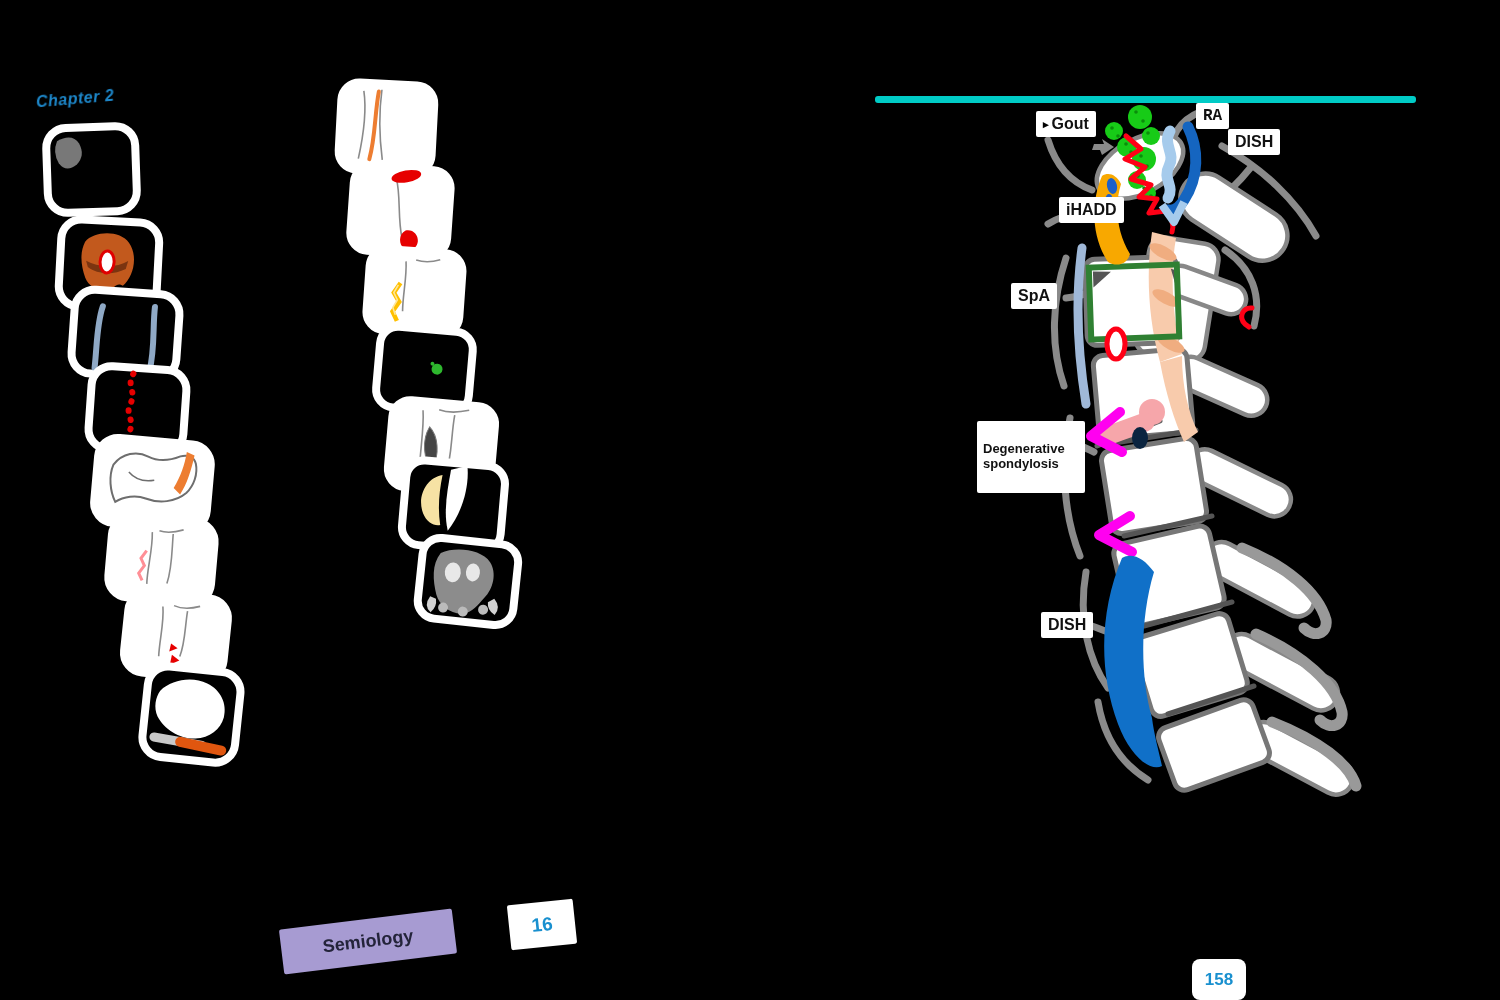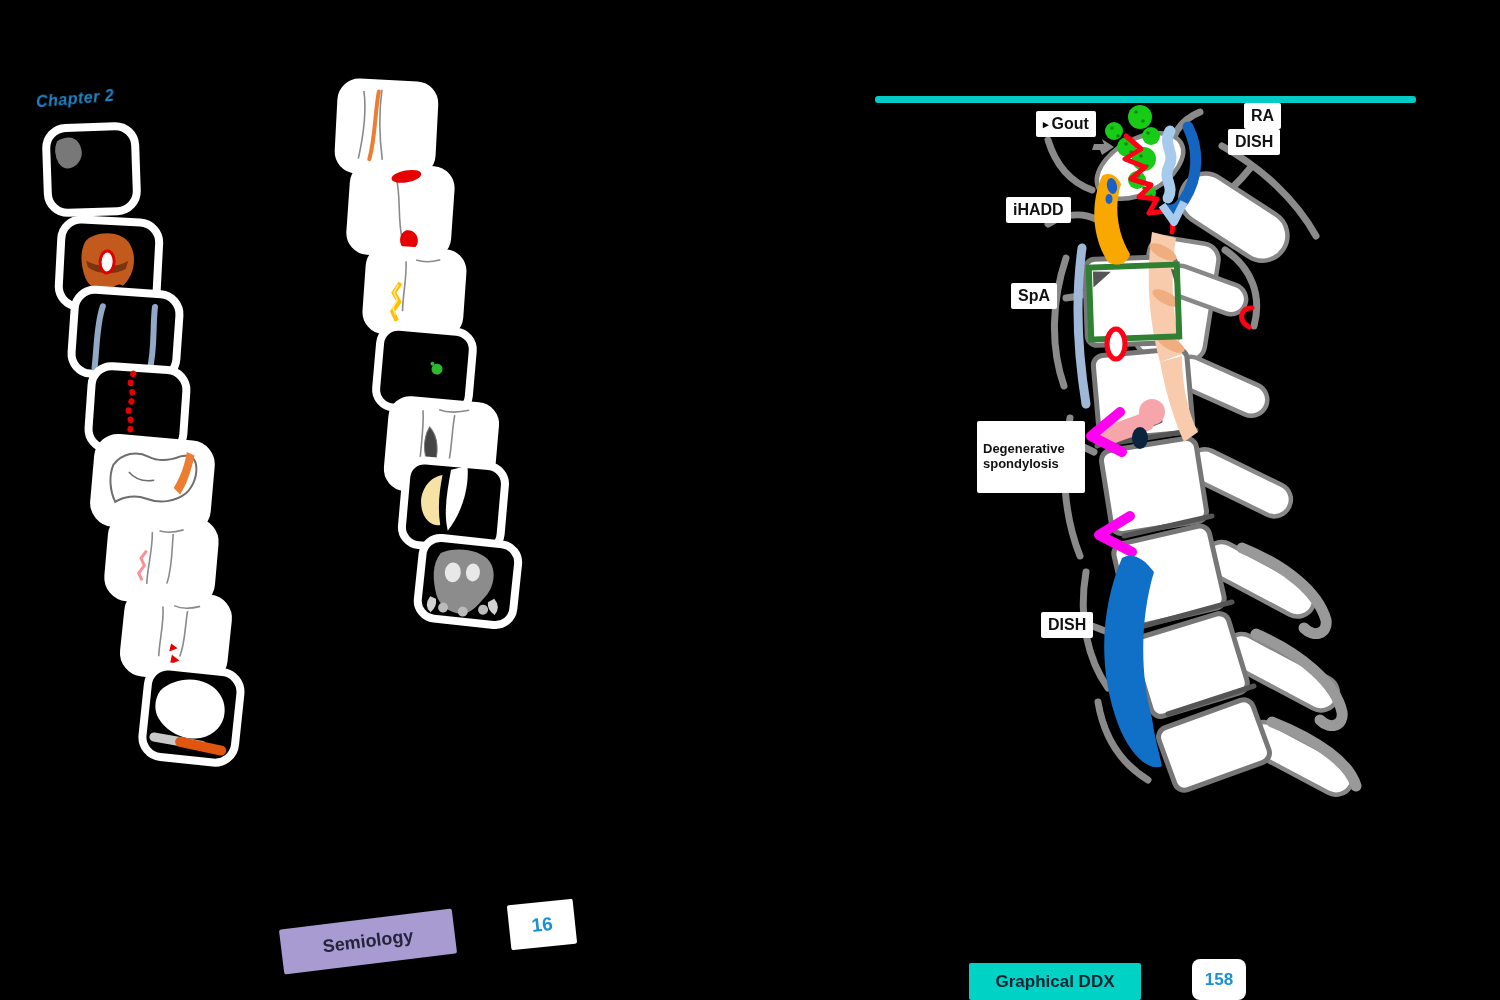--- a/index.html
+++ b/index.html
@@ -241,37 +241,36 @@
     <path d="M1122,558 C1100,610 1098,670 1118,724 C1130,756 1150,772 1162,766 C1158,748 1154,734 1152,718 C1140,676 1140,618 1154,572 C1144,558 1132,552 1122,558 Z" fill="#1070c8"></path>
   </g>
 </svg>
 
 <div class="chapter-logo">Chapter 2</div>
 
 <div class="lbl" style="left:1036px;top:111px;">
   <span class="arrow">▸</span>
   <span>Gout</span>
 </div>
-<div class="lbl" style="left:1244px;top:103px;">
+<div class="lbl" style="left:1196px;top:103px;font-family:Liberation Mono, monospace;">
   <span>RA</span>
 </div>
 <div class="lbl" style="left:1228px;top:129px;">
   <span>DISH</span>
 </div>
-<div class="lbl" style="left:1006px;top:197px;align-items:center;">
+<div class="lbl" style="left:1059px;top:197px;align-items:center;">
   <span>iHADD</span>
 </div>
 <div class="lbl" style="left:1011px;top:283px;align-items:flex-end;">
   <span>SpA</span>
 </div>
 <div class="lbl small" style="left:977px;top:421px;width:96px;">
   <span>Degenerative spondylosis</span>
 </div>
 <div class="lbl" style="left:1041px;top:612px;">
   <span>DISH</span>
 </div>
 
 <div class="tab tab-semiology">Semiology</div>
 <div class="tab tab-page16">16</div>
-<div class="tab tab-ddx">Graphical DDX</div>
 <div class="tab tab-page158">158</div>
 
 </div>
 
 </body></html>

